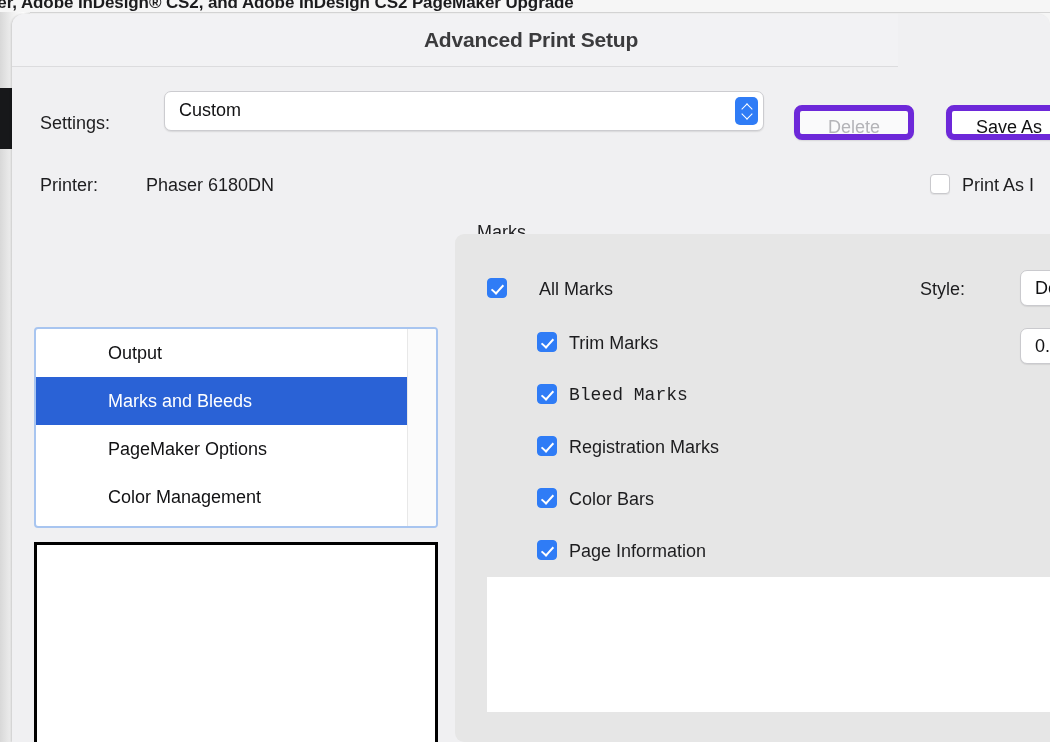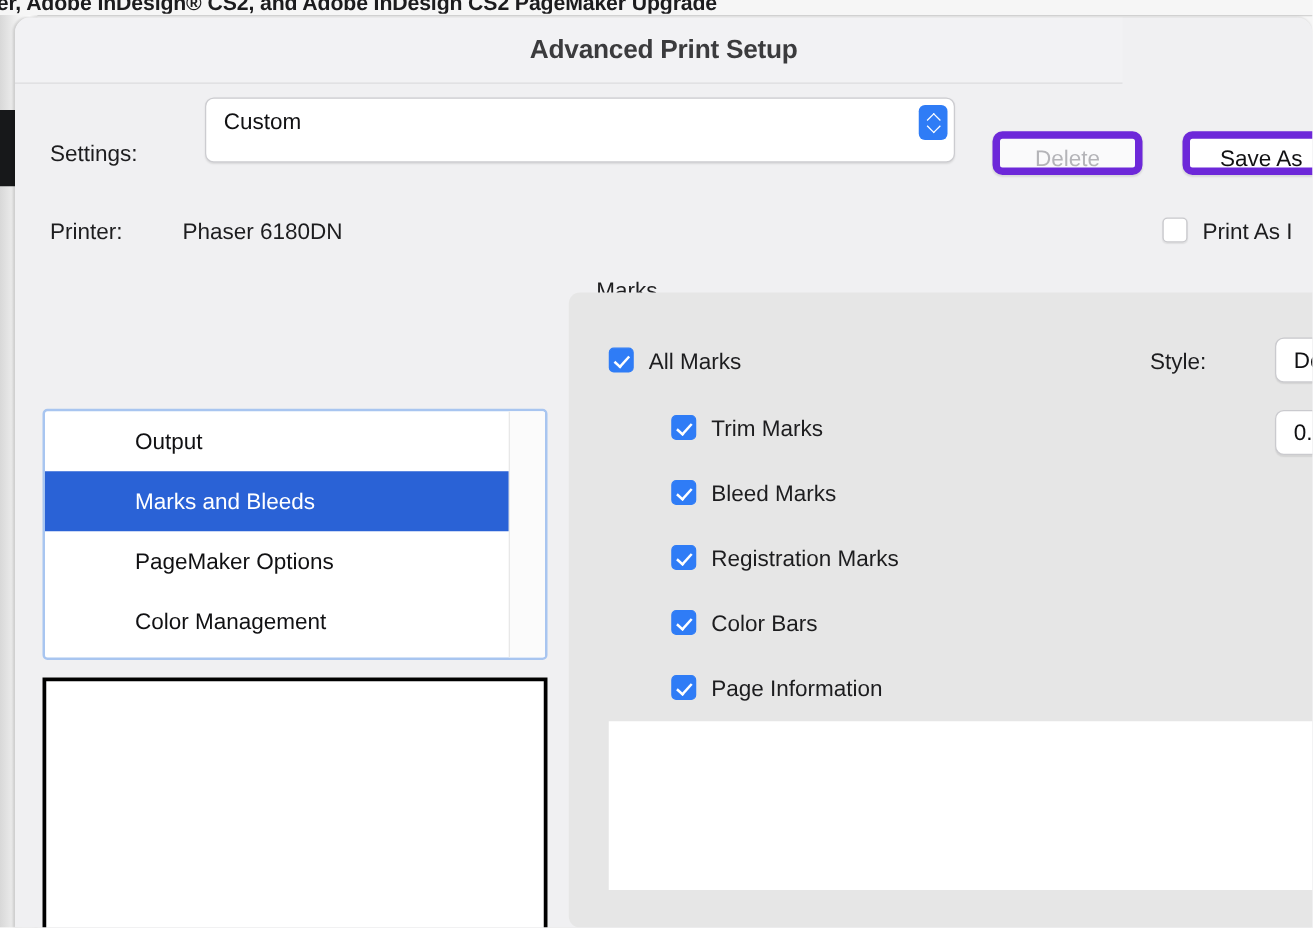--- a/index.html
+++ b/index.html
@@ -130,23 +130,23 @@
     position: absolute;
     background: #ffffff;
     border: 1px solid #ccccd0;
     border-radius: 7px;
     box-shadow: 0 1px 1.5px rgba(0,0,0,0.10);
     box-sizing: border-box;
   }
 
   #settings-popup {
     left: 152px;
-    top: 64px;
+    top: 77px;
     width: 600px;
-    height: 52px;
+    height: 40px;
   }
 
   #settings-popup .popup-value {
     position: absolute;
     left: 14px;
     top: 8px;
     font-size: 18px;
     color: #111113;
     white-space: nowrap;
   }
@@ -418,27 +418,27 @@
       <div id="list-scroll-track"></div>
     </div>
 
     <div id="preview-box"></div>
 
     <div id="marks-group-label">Marks</div>
 
     <div id="marks-group">
 
       <div class="cbox on mark-cb" style="top:44px;"></div>
-      <div class="cb-row-label mark-label" style="top:45px;">All Marks</div>
+      <div class="cb-row-label mark-label" style="top:45px;margin-left:20px;">All Marks</div>
 
       <div class="cbox on mark-cb-sub" style="top:98px;"></div>
       <div class="cb-row-label mark-label-sub" style="top:99px;">Trim Marks</div>
 
       <div class="cbox on mark-cb-sub" style="top:150px;"></div>
-      <div class="cb-row-label mark-label-sub" style="top:151px;">Bleed Marks</div>
+      <div class="cb-row-label mark-label-sub" style="top:151px;font-family:Liberation Mono, monospace;">Bleed Marks</div>
 
       <div class="cbox on mark-cb-sub" style="top:202px;"></div>
       <div class="cb-row-label mark-label-sub" style="top:203px;">Registration Marks</div>
 
       <div class="cbox on mark-cb-sub" style="top:254px;"></div>
       <div class="cb-row-label mark-label-sub" style="top:255px;">Color Bars</div>
 
       <div class="cbox on mark-cb-sub" style="top:306px;"></div>
       <div class="cb-row-label mark-label-sub" style="top:307px;">Page Information</div>
 

